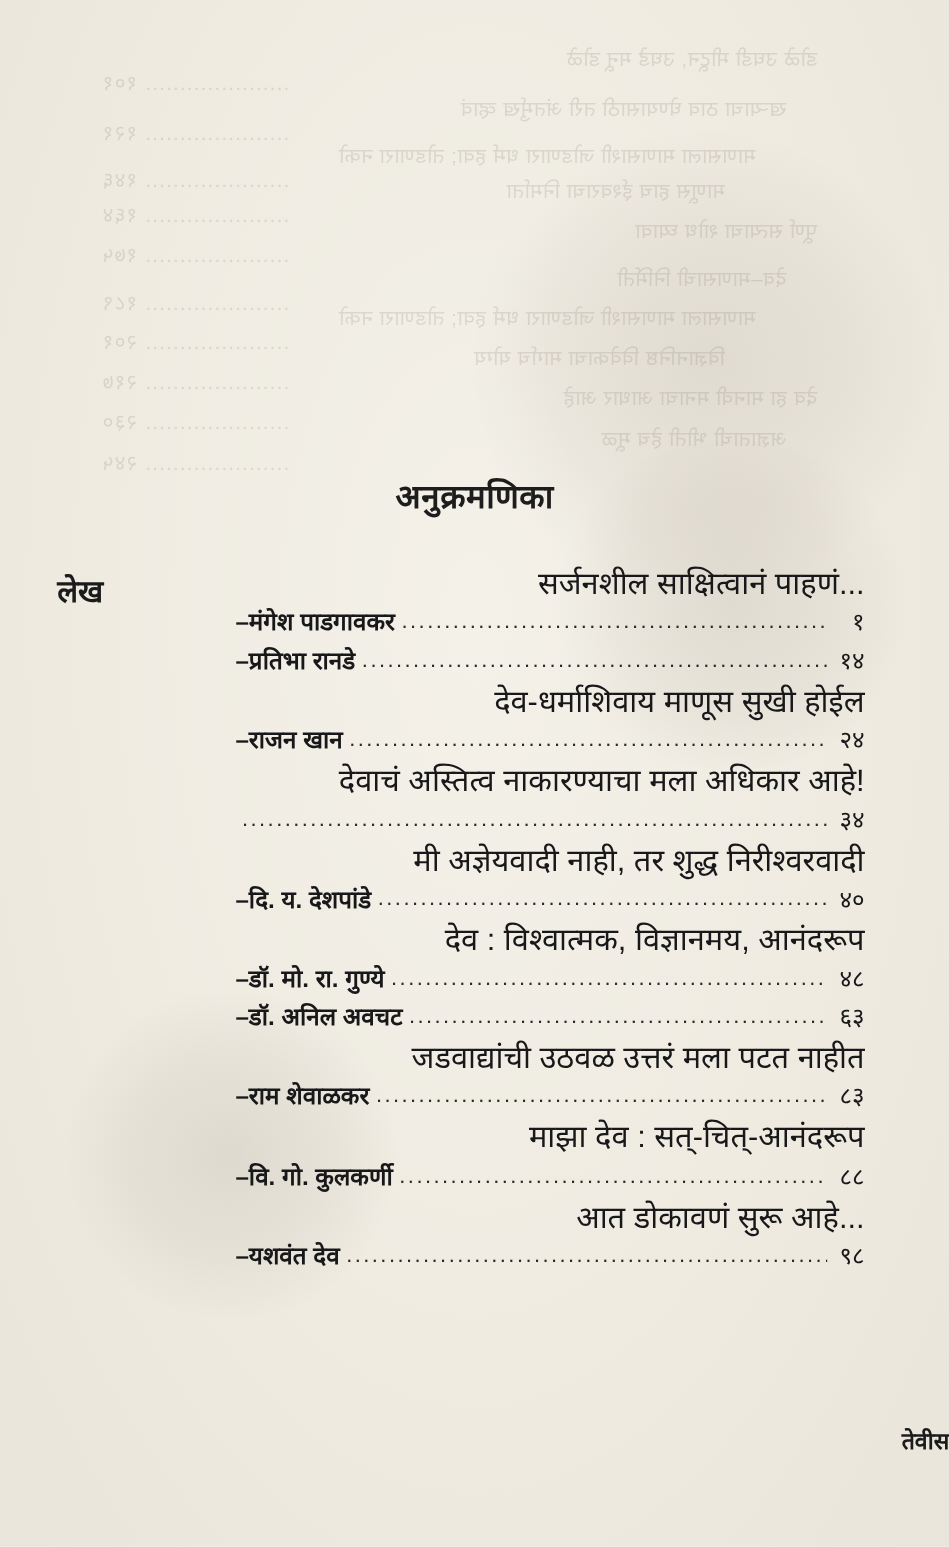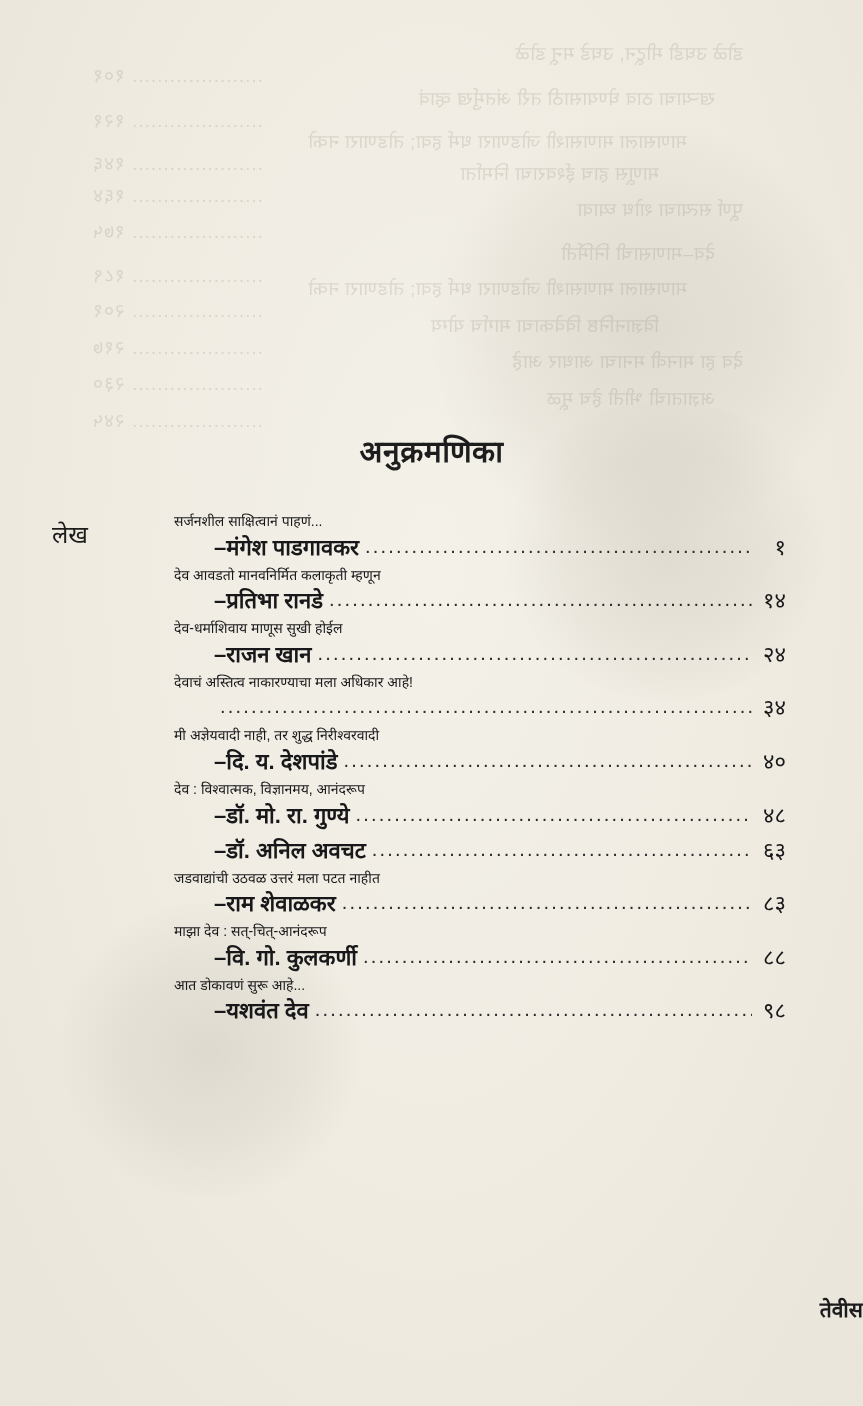--- a/index.html
+++ b/index.html
@@ -72,40 +72,41 @@
     font-size: 30px;
     font-weight: bold;
     color: #1d1d1d;
     letter-spacing: 0.5px;
   }
 
   .label-lekh {
     position: absolute;
     left: 52px;
     top: 517px;
-    font-size: 24px;
-    font-weight: normal;
+    font-size: 28px;
+    font-weight: bold;
     color: #1b1b1b;
   }
 
   .toc {
     position: absolute;
     left: 174px;
     top: 512px;
     width: 612px;
   }
 
   .entry {
     margin-bottom: 2px;
   }
   .entry .etitle {
-    font-size: 14px;
+    font-size: 28px;
     color: #18181a;
     line-height: 1.33;
     white-space: nowrap;
+    text-align: right;
   }
   .entry .erow {
     display: flex;
     align-items: baseline;
     font-size: 22px;
     color: #18181a;
     line-height: 1.5;
     padding-left: 40px;
   }
   .entry .eauthor {
@@ -183,21 +184,20 @@
     <div class="toc" id="tocList">
         <div class="entry">
           <div class="etitle">सर्जनशील साक्षित्वानं पाहणं...</div>
           <div class="erow">
             <span class="eauthor">–मंगेश पाडगावकर</span>
             <span class="eleader">...........................................................................</span>
             <span class="epage">१</span>
           </div>
         </div>
         <div class="entry">
-          <div class="etitle">देव आवडतो मानवनिर्मित कलाकृती म्हणून</div>
           <div class="erow">
             <span class="eauthor">–प्रतिभा रानडे</span>
             <span class="eleader">...........................................................................</span>
             <span class="epage">१४</span>
           </div>
         </div>
         <div class="entry">
           <div class="etitle">देव-धर्माशिवाय माणूस सुखी होईल</div>
           <div class="erow">
             <span class="eauthor">–राजन खान</span>

